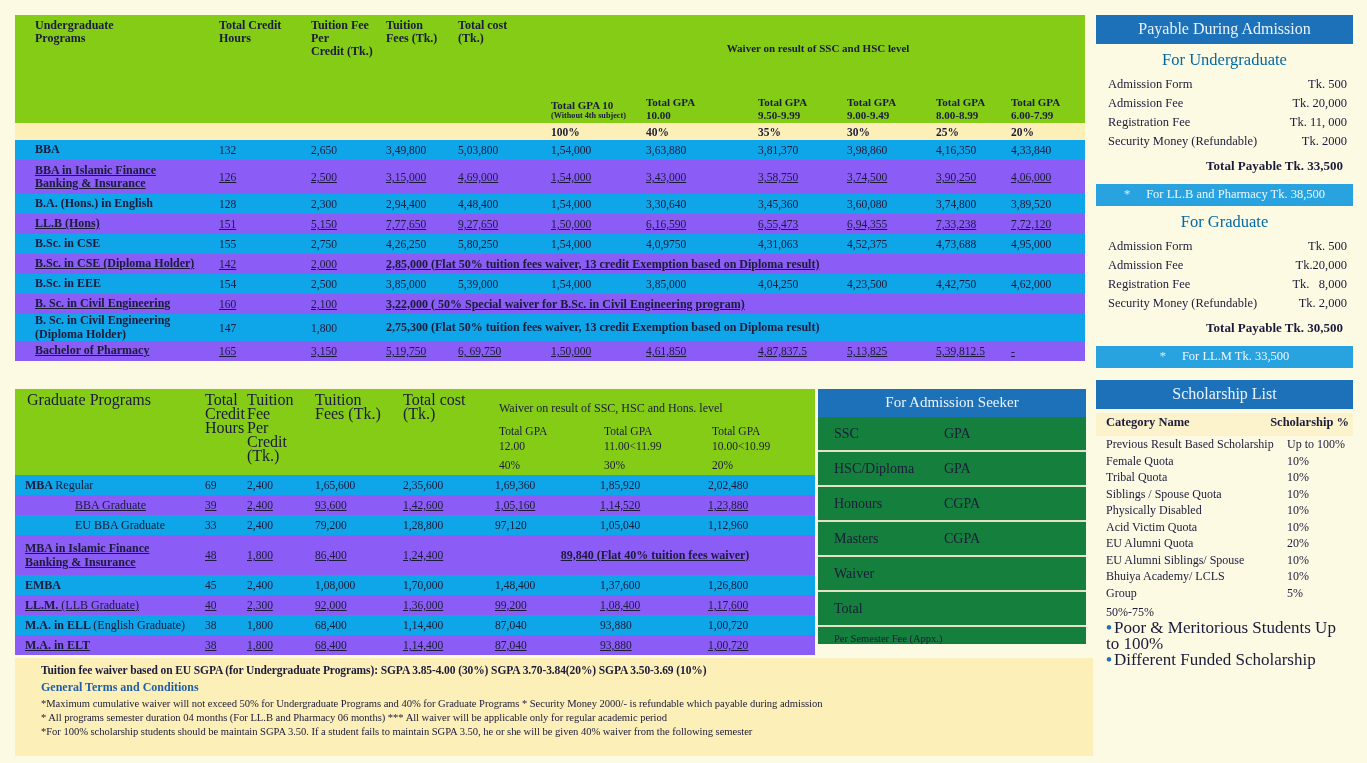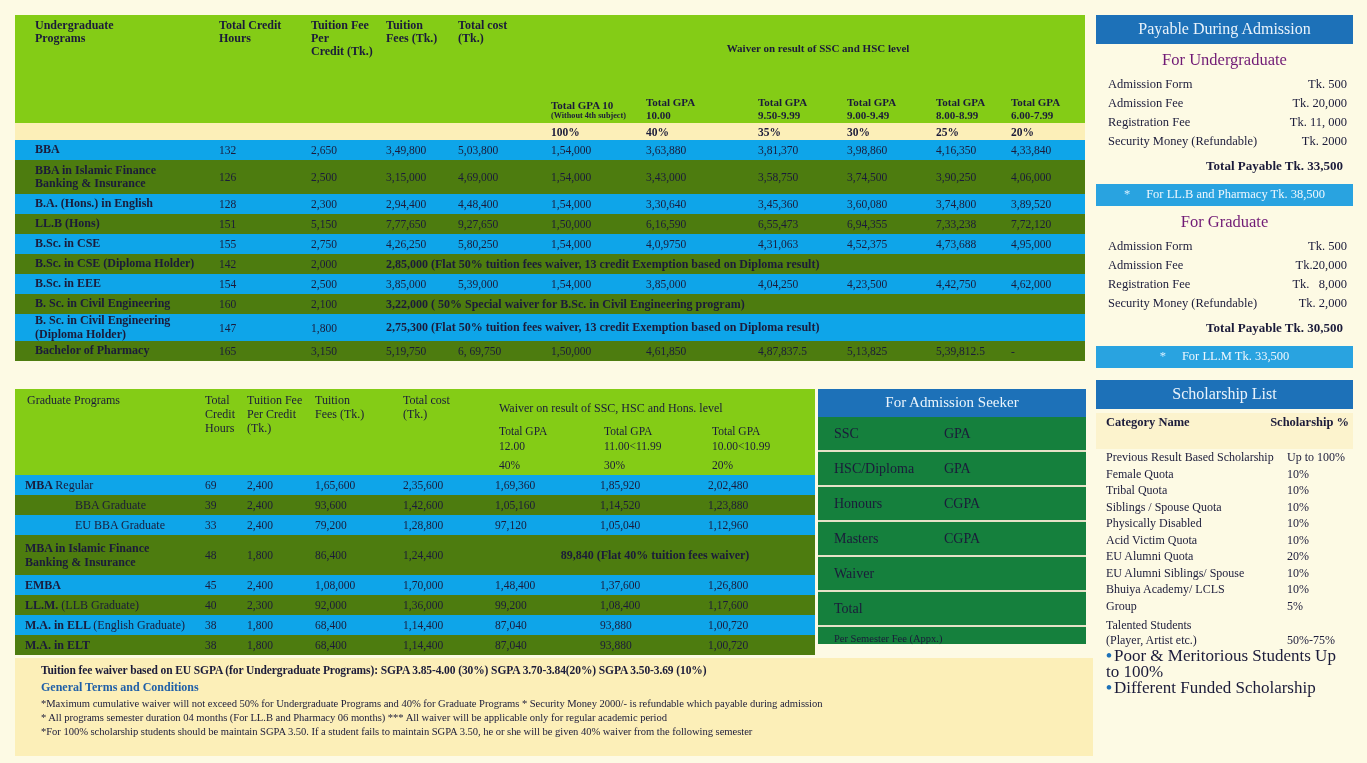--- a/index.html
+++ b/index.html
@@ -12,41 +12,41 @@
     overflow:hidden;
     position:relative;
   }
   .page{position:relative;width:1367px;height:763px;}
 
   
   .tbl{border-collapse:collapse;table-layout:fixed;}
   .tbl td,.tbl th{padding:0;vertical-align:middle;}
   .blue-head{background:#84cc16;}
   .row-blue{background:#0ea5e9;padding-left:32px;}
-  .row-yellow{background:#4d7c0f;}
+  .row-yellow{background:#8b5cf6;text-decoration:underline;}
   .pct-row{background:#fcefb8;}
 
   
   #ug-wrap{position:absolute;left:15px;top:15px;width:1070px;}
   #ug{width:1070px;font-size:11.5px;}
   #ug .hcell{font-weight:bold;font-size:12px;line-height:13px;padding:4px 2px 4px 0;vertical-align:top;}
   #ug .waiver-title{font-weight:bold;font-size:11px;text-align:center;padding-top:6px;}
   #ug .sub{font-size:8.2px;font-weight:bold;display:block;line-height:10px;}
   #ug .gpa-h{font-weight:bold;font-size:11px;line-height:12.5px;vertical-align:bottom;padding-bottom:2px;}
   #ug .pct{font-weight:bold;font-size:11.5px;height:17px;}
   #ug td.pname{font-weight:bold;font-size:12px;line-height:13.5px;padding-left:20px;}
   #ug td.num{font-size:11.5px;text-align:left;}
   #ug tbody tr{height:20px;}
   #ug .span-note{font-weight:bold;font-size:12px;text-align:left;}
   #ug .small-name{font-size:9.6px;}
 
   
   #gr-wrap{position:absolute;left:15px;top:389px;width:800px;}
   #gr{width:800px;font-size:11.5px;}
-  #gr .hcell{font-weight:normal;font-size:12px;line-height:14px;padding:4px 3px 0 0;vertical-align:top;}
+  #gr .hcell{font-weight:normal;font-size:16px;line-height:14px;padding:4px 3px 0 0;vertical-align:top;}
   #gr .waiver-title{font-size:12px;text-align:left;padding:4px 0 0 4px;}
   #gr .gpa-h{font-size:11.5px;line-height:15px;padding-left:4px;}
   #gr tbody tr{height:20px;}
   #gr td.pname{font-weight:bold;font-size:12px;line-height:14px;padding-left:10px;}
   #gr td.sub2{font-weight:normal;font-size:12px;padding-left:60px;}
   #gr td.num{font-size:11.5px;}
   #gr .note{font-weight:bold;font-size:12px;text-align:center;}
 
   
   #terms{position:absolute;left:15px;top:658px;width:1070px;height:98px;background:#fcefb8;padding-left:8px;}
@@ -60,27 +60,27 @@
   #seeker .r{display:flex;align-items:center;border-bottom:2px solid #e6e2c8;height:33px;}
   #seeker .r .k{width:110px;padding-left:16px;font-size:14px;}
   #seeker .r .v{font-size:14px;}
   #seeker .foot{font-size:10.5px;padding:6px 0 0 16px;}
 
   
   #rail{position:absolute;left:1096px;top:15px;width:257px;}
   .bar-dark{background:#1d71b8;color:#e9f3fb;text-align:center;font-size:16px;padding:5px 0 6px;}
   .bar-light{background:#29a3e0;color:#eef7fd;text-align:center;font-size:12.5px;padding:3px 0 4px;margin-top:6px;}
   .bar-light .star{color:#d8f0ff;margin-right:16px;}
-  .sect-title{text-align:center;color:#701a75;font-size:16.5px;padding:6px 0 5px;}
+  .sect-title{text-align:center;color:#0369a1;font-size:16.5px;padding:6px 0 5px;}
   .fee{display:flex;font-size:12.5px;line-height:19px;padding:0 6px 0 12px;}
   .fee .k{flex:1;}
   .fee .v{text-align:right;white-space:pre;}
   .total{text-align:right;font-weight:bold;font-size:13px;padding:7px 10px 4px 0;}
 
-  #sch-head{display:flex;background:#fcf3cd;font-weight:bold;font-size:12.5px;padding:2px 4px 19px 10px;margin-top:4px;}
+  #sch-head{display:flex;background:#fcf3cd;font-weight:bold;font-size:12.5px;padding:2px 4px 6px 10px;margin-top:4px;}
   #sch-head .k{flex:1;}
   .sch{display:flex;font-size:12px;line-height:16.5px;padding:0 4px 0 10px;}
   .sch .k{flex:1;padding-right:4px;}
   .sch .v{width:62px;}
   .sch.two-line{line-height:15px;}
   .bullet{font-size:17px;line-height:16px;padding-left:10px;}
   .bullet b.dot{color:#1d71b8;font-weight:bold;margin-right:2px;}
 </style>
 </head>
 <body>
@@ -488,21 +488,20 @@
     </div>
         <div class="sch">
       <span class="k">Bhuiya Academy/ LCLS</span>
       <span class="v">10%</span>
     </div>
         <div class="sch">
       <span class="k">Group</span>
       <span class="v">5%</span>
     </div>
         <div class="sch two-line" style="margin-top:4px">
-       <span class="k">Talented Students<br>(Player, Artist etc.)</span>
        <span class="v" style="align-self:flex-end">50%-75%</span>
      </div>
       </div>
     <div id="sch-bullets">
         <div class="bullet"><b class="dot">•</b>Poor &amp; Meritorious Students Up to 100%</div>
         <div class="bullet"><b class="dot">•</b>Different Funded Scholarship</div>
       </div>
   </div>
 
 </div>

